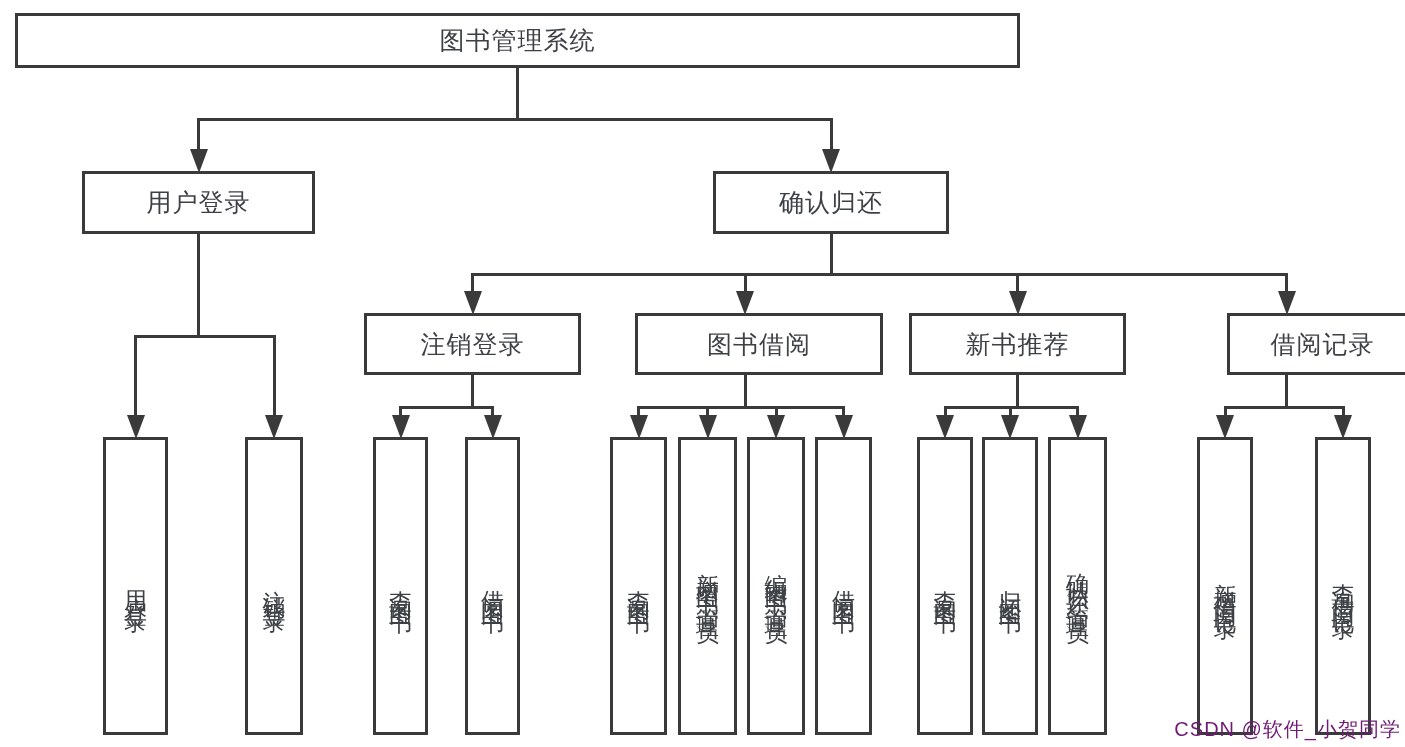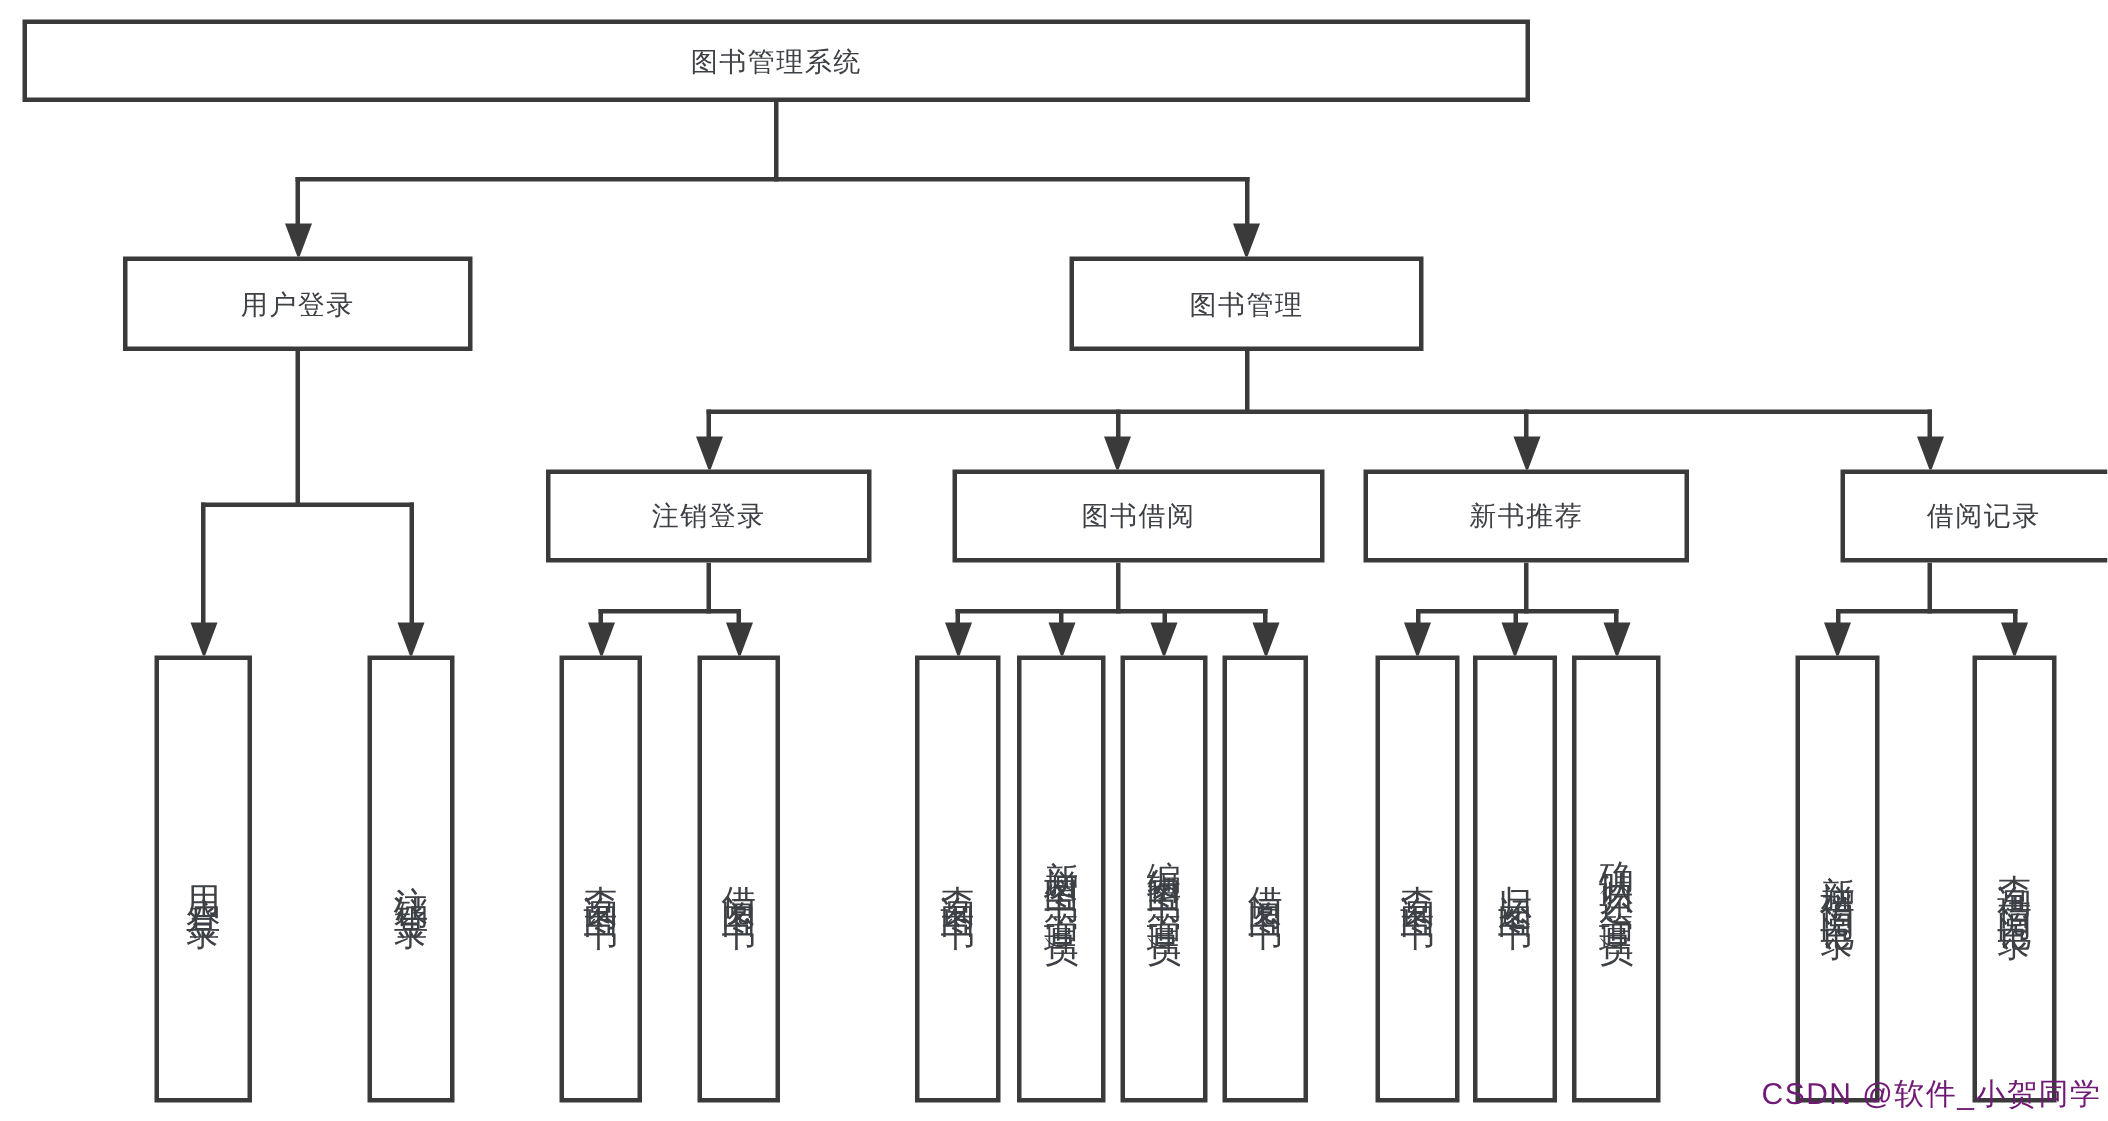--- a/index.html
+++ b/index.html
@@ -19,21 +19,21 @@
     position: absolute;
     box-sizing: border-box;
     border: 3px solid #3a3a3a;
     background: #ffffff;
     display: flex;
     align-items: center;
     justify-content: center;
     color: #3d4045;
   }
   .node.h span {
-    font-size: 18px;
+    font-size: 25px;
     letter-spacing: 1px;
     white-space: nowrap;
   }
   .node.v span {
     writing-mode: vertical-rl;
     text-orientation: mixed;
     font-size: 23px;
     letter-spacing: 7px;
     line-height: 1;
     white-space: nowrap;
@@ -118,21 +118,21 @@
     <div class="arrowhead" style="left: 1216px; top: 415px;"></div>
     <div class="line" style="left: 1341.5px; top: 406px; width: 3px; height: 13px;"></div>
     <div class="arrowhead" style="left: 1334px; top: 415px;"></div>
     <div class="node h" style="left: 15px; top: 13px; width: 1005px; height: 55px;">
       <span>图书管理系统</span>
     </div>
     <div class="node h" style="left: 82px; top: 171px; width: 233px; height: 63px;">
       <span>用户登录</span>
     </div>
     <div class="node h" style="left: 713px; top: 171px; width: 236px; height: 63px;">
-      <span>图书管理</span>
+      <span>确认归还</span>
     </div>
     <div class="node h" style="left: 364px; top: 313px; width: 217px; height: 62px;">
       <span>注销登录</span>
     </div>
     <div class="node h" style="left: 635px; top: 313px; width: 248px; height: 62px;">
       <span>图书借阅</span>
     </div>
     <div class="node h" style="left: 909px; top: 313px; width: 217px; height: 62px;">
       <span>新书推荐</span>
     </div>

